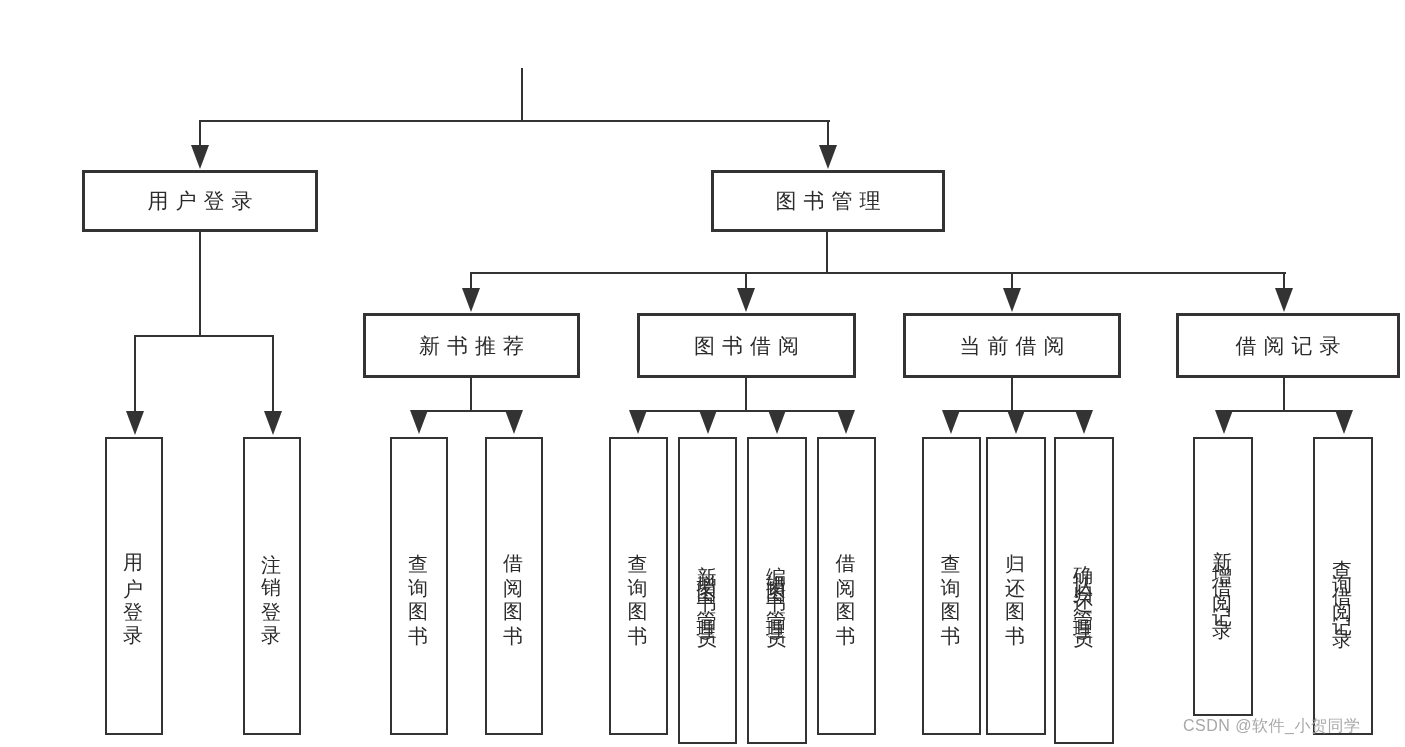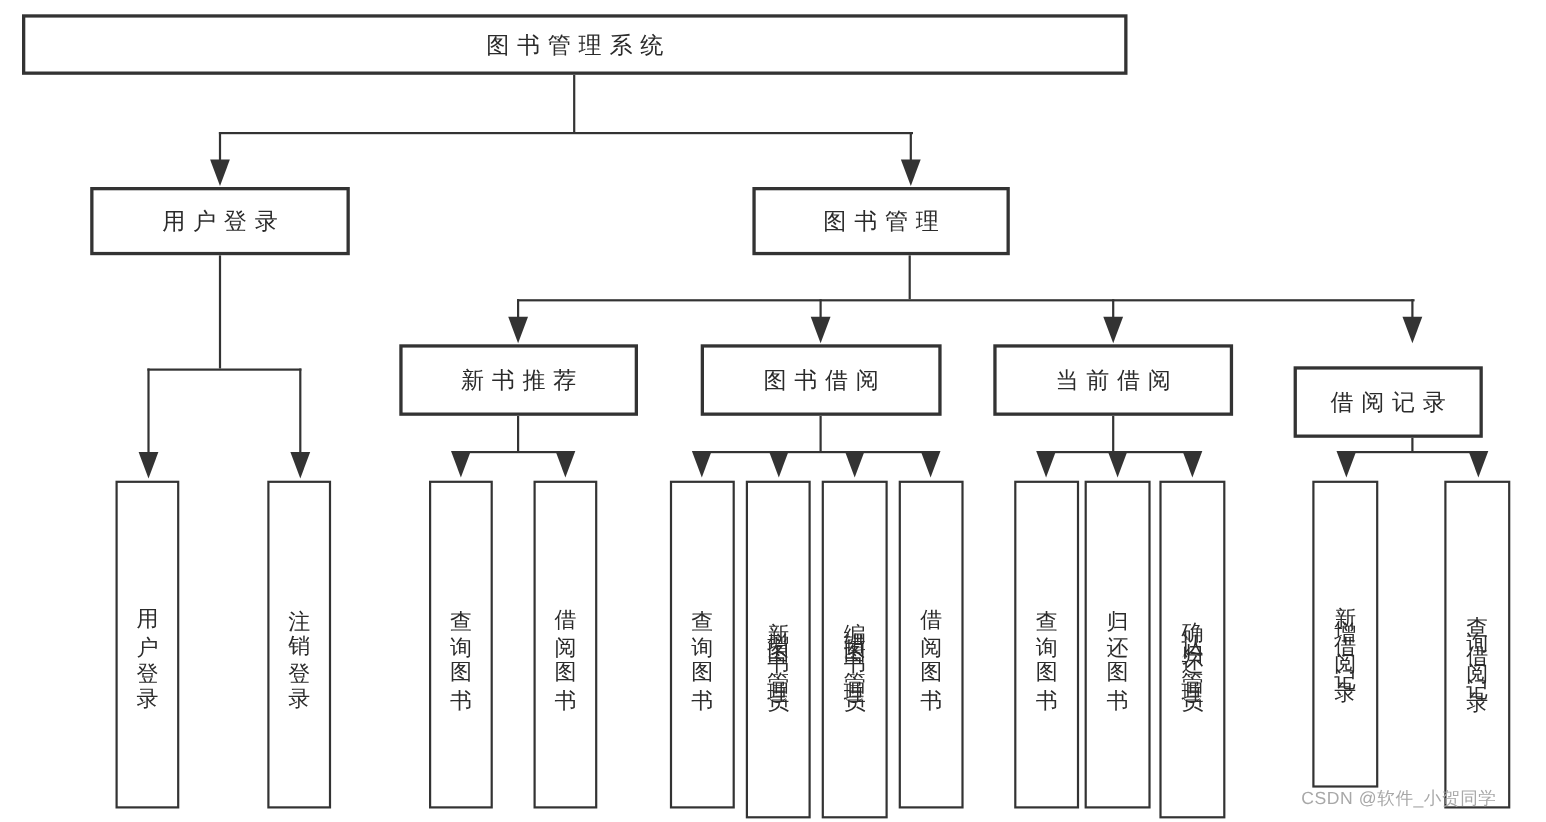--- a/index.html
+++ b/index.html
@@ -56,29 +56,28 @@
     letter-spacing:0.5px;
     z-index:5;
     white-space:nowrap;
   }
 </style>
 </head>
 <body>
 
 <div id="chart">
 
-  <div class="node" style="left:20px;top:13px;width:1005px;height:55px;">图书管理系统</div>
 
   <div class="node" style="left:82px;top:170px;width:236px;height:62px;">用户登录</div>
-  <div class="node" style="left:684px;top:170px;width:234px;height:62px;">图书管理</div>
+  <div class="node" style="left:711px;top:170px;width:234px;height:62px;">图书管理</div>
 
   <div class="node" style="left:363px;top:313px;width:217px;height:65px;font-family:Liberation Mono, monospace;">新书推荐</div>
   <div class="node" style="left:903px;top:313px;width:218px;height:65px;">当前借阅</div>
   <div class="node" style="left:637px;top:313px;width:219px;height:65px;">图书借阅</div>
-  <div class="node" style="left:1176px;top:313px;width:172px;height:65px;margin-top:20px;">借阅记录</div>
+  <div class="node" style="left:1176px;top:313px;width:224px;height:65px;">借阅记录</div>
 
   <div class="node leaf sp4" style="left:105px;top:437px;width:58px;height:298px;">用户登录</div>
   <div class="node leaf sp4" style="left:243px;top:437px;width:58px;height:298px;">注销登录</div>
 
   <div class="node leaf sp4" style="left:390px;top:437px;width:58px;height:298px;">查询图书</div>
   <div class="node leaf sp4" style="left:485px;top:437px;width:58px;height:298px;">借阅图书</div>
 
   <div class="node leaf sp4" style="left:609px;top:437px;width:59px;height:298px;">查询图书</div>
   <div class="node leaf sp9" style="left:678px;top:437px;width:59px;height:307px;">新增图书（管理员）</div>
   <div class="node leaf sp9" style="left:747px;top:437px;width:60px;height:307px;">编辑图书（管理员）</div>

